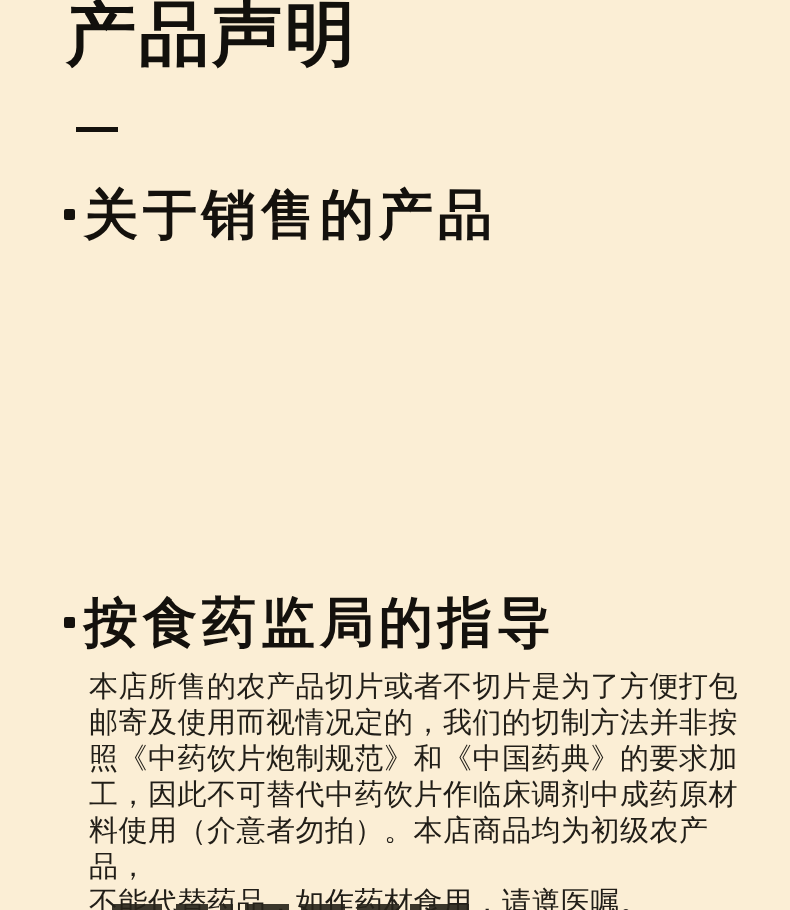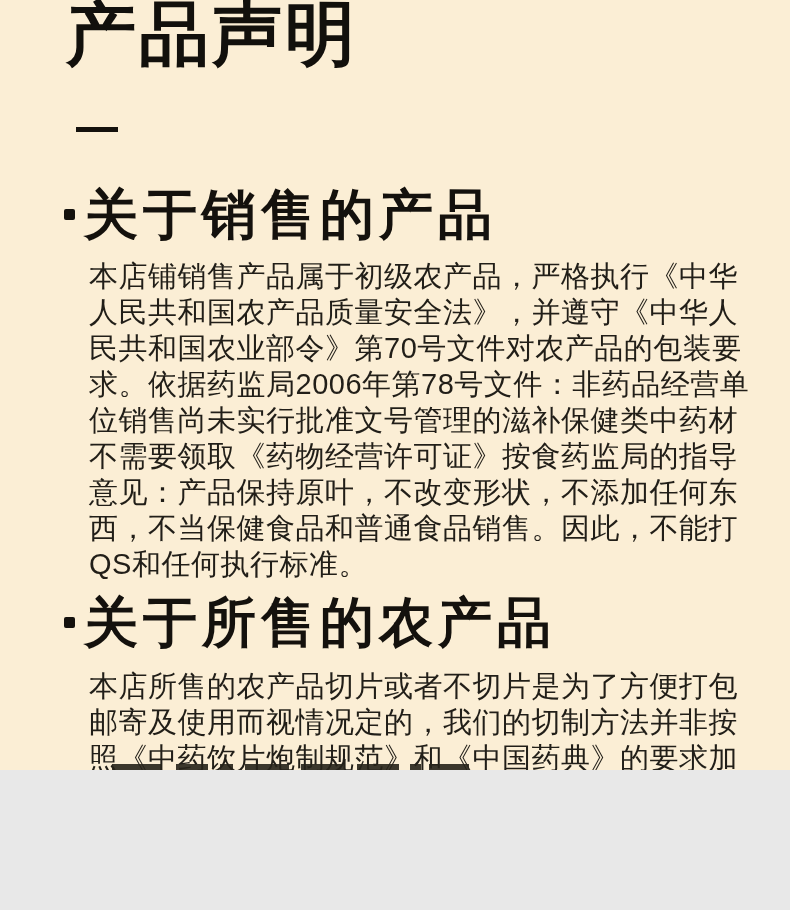--- a/index.html
+++ b/index.html
@@ -1,20 +1,20 @@
 <!DOCTYPE html>
 <html><head>
 <meta charset="utf-8">
 <style>
   * { margin: 0; padding: 0; box-sizing: border-box; }
   html, body { background: #e8e8e8; }
   .page {
     position: relative;
     width: 790px;
-    height: 770px;
+    height: 910px;
     background: #FBEED5;
     overflow: hidden;
     font-family: "Liberation Sans", sans-serif;
     color: #1A1713;
   }
   .title {
     position: absolute;
     left: 66px;
     top: -6px;
     font-size: 70px;
@@ -98,33 +98,24 @@
 
   <h1 class="title">产品声明</h1>
 
   <div class="divider"></div>
 
   <div class="heading-row" id="heading-1">
     <span class="dot"></span>
     <h2>关于销售的产品</h2>
   </div>
 
-  <p class="body-text" id="para-1">本店铺销售产品属于初级农产品，严格执行《中华
-人民共和国农产品质量安全法》，并遵守《中华人
-民共和国农业部令》第70号文件对农产品的包装要
-求。依据药监局2006年第78号文件：非药品经营单
-位销售尚未实行批准文号管理的滋补保健类中药材
-不需要领取《药物经营许可证》按食药监局的指导
-意见：产品保持原叶，不改变形状，不添加任何东
-西，不当保健食品和普通食品销售。因此，不能打
-QS和任何执行标准。</p>
 
   <div class="heading-row" id="heading-2">
     <span class="dot"></span>
-    <h2>关于所售的农产品</h2>
+    <h2>按食药监局的指导</h2>
   </div>
 
   <p class="body-text" id="para-2">本店所售的农产品切片或者不切片是为了方便打包
 邮寄及使用而视情况定的，我们的切制方法并非按
 照《中药饮片炮制规范》和《中国药典》的要求加
 工，因此不可替代中药饮片作临床调剂中成药原材
 料使用（介意者勿拍）。本店商品均为初级农产品，
 不能代替药品，如作药材食用，请遵医嘱。</p>
 
   <div class="cutoff">

